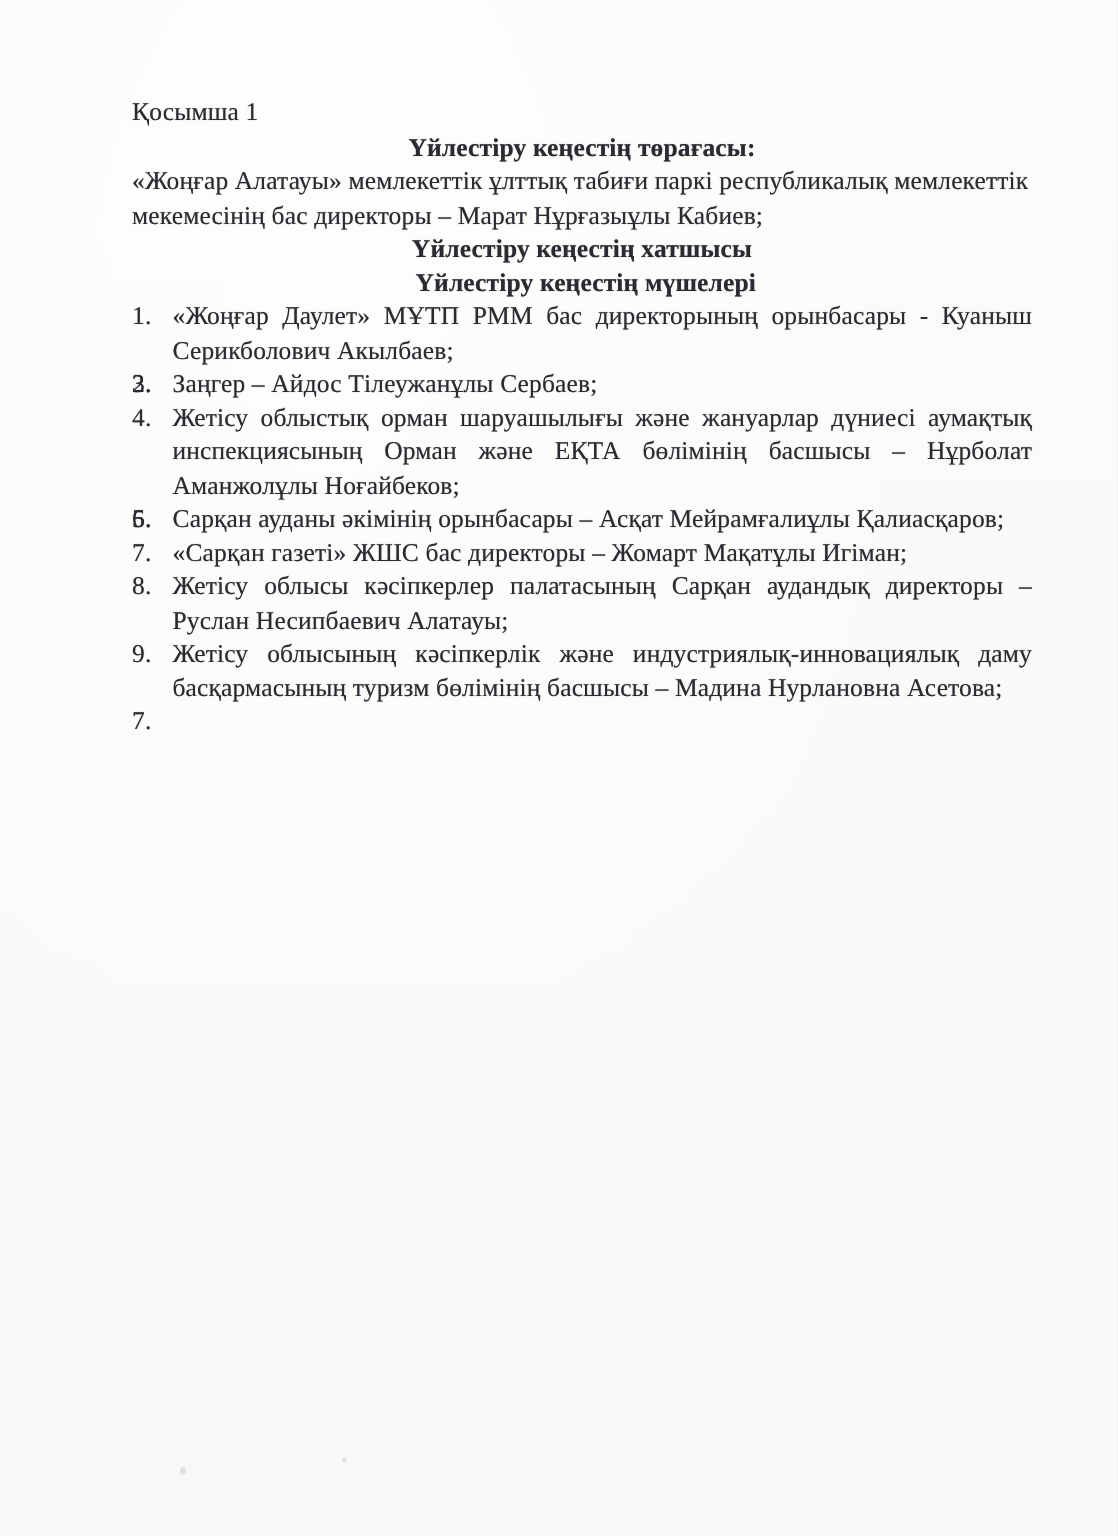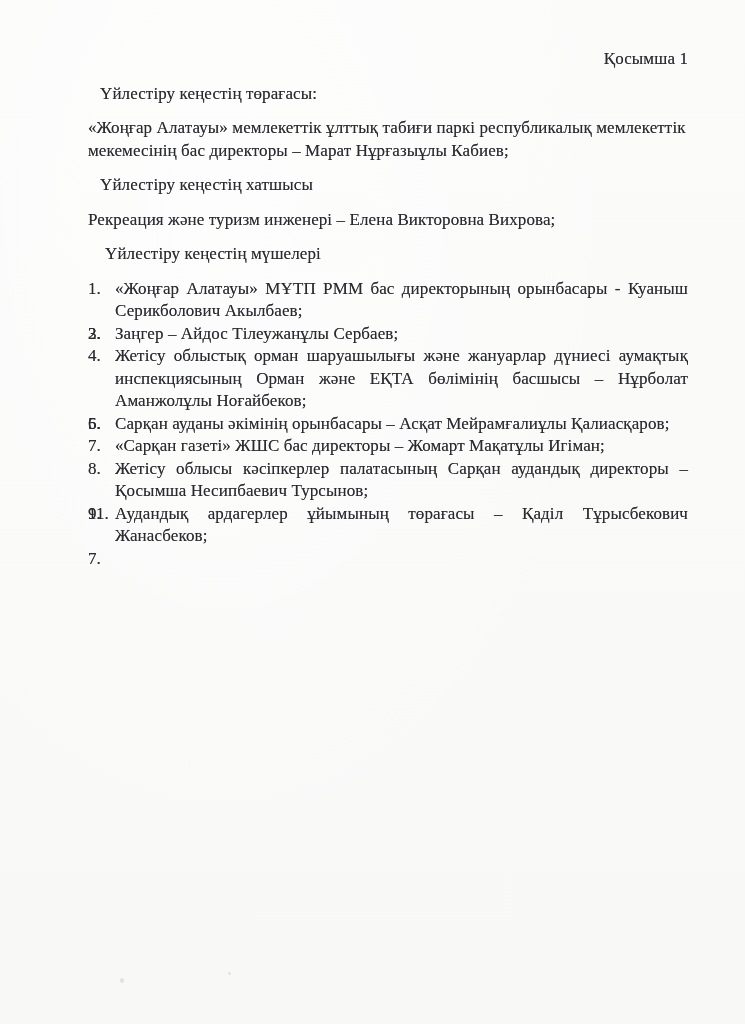--- a/index.html
+++ b/index.html
@@ -21,26 +21,27 @@
     color: #2a2b31;
   }
   .content {
     padding: 48px 57px 0 88px; 
     font-size: 17px;
     line-height: 22.5px;
     letter-spacing: 0.1px;
     text-shadow: 0 0 0.6px rgba(42,43,49,0.55);
   }
   .appendix {
-    text-align: right;
-    margin: 0 0 1px 0;
+    text-align: left;
+    margin: 16px 0 1px 0;
   }
   .heading {
-    font-weight: normal;
-    margin: 12px;
+    font-weight: bold;
+    margin: 0;
+    text-align: center;
   }
   .heading.indented {
     padding-left: 5px;
   }
   .body-par {
     margin: 0;
   }
   .members {
     margin: 0;
     padding: 0;
@@ -71,28 +72,27 @@
 
 <div class="scan-page">
   <div class="content">
 
     <p class="appendix">Қосымша 1</p>
 
     <p class="heading">Үйлестіру кеңестің төрағасы:</p>
     <p class="body-par">«Жоңғар Алатауы» мемлекеттік ұлттық табиғи паркі республикалық мемлекеттік мекемесінің бас директоры – Марат Нұрғазыұлы Кабиев;</p>
 
     <p class="heading">Үйлестіру кеңестің хатшысы</p>
-    <p class="body-par">Рекреация және туризм инженері – Елена Викторовна Вихрова;</p>
 
     <p class="heading indented">Үйлестіру кеңестің мүшелері</p>
 
     <div class="members">
       <div class="member">
         <span class="num">1.</span>
-        <span>«Жоңғар Алатауы» МҰТП РММ бас директорының  орынбасары - Куаныш Серикболович Акылбаев;</span>
+        <span>«Жоңғар Даулет» МҰТП РММ бас директорының  орынбасары - Куаныш Серикболович Акылбаев;</span>
       </div>
       <div class="member">
         <span class="num">2.</span>
       </div>
       <div class="member">
         <span class="num">3.</span>
         <span>Заңгер – Айдос Тілеужанұлы Сербаев;</span>
       </div>
       <div class="member">
         <span class="num">4.</span>
@@ -104,28 +104,25 @@
       <div class="member">
         <span class="num">6.</span>
         <span>Сарқан ауданы әкімінің орынбасары  – Асқат Мейрамғалиұлы Қалиасқаров;</span>
       </div>
       <div class="member">
         <span class="num">7.</span>
         <span>«Сарқан газеті» ЖШС бас директоры – Жомарт Мақатұлы Игіман;</span>
       </div>
       <div class="member">
         <span class="num">8.</span>
-        <span>Жетісу облысы кәсіпкерлер палатасының  Сарқан аудандық директоры – Қосымша Несипбаевич Турсынов;</span>
+        <span>Жетісу облысы кәсіпкерлер палатасының  Сарқан аудандық директоры – Руслан Несипбаевич Алатауы;</span>
       </div>
       <div class="member">
         <span class="num">9.</span>
-      </div>
-      <div class="member">
-        <span class="num">11.</span>
-        <span>Аудандық ардагерлер ұйымының төрағасы – Қаділ Тұрысбекович Жанасбеков;</span>
+        <span>Жетісу облысының кәсіпкерлік және индустриялық-инновациялық даму басқармасының туризм бөлімінің басшысы – Мадина Нурлановна Асетова;</span>
       </div>
       <div class="member">
         <span class="num">7.</span>
       </div>
     </div>
 
   </div>
 
   <div class="speck s1"></div>
   <div class="speck s2"></div>

